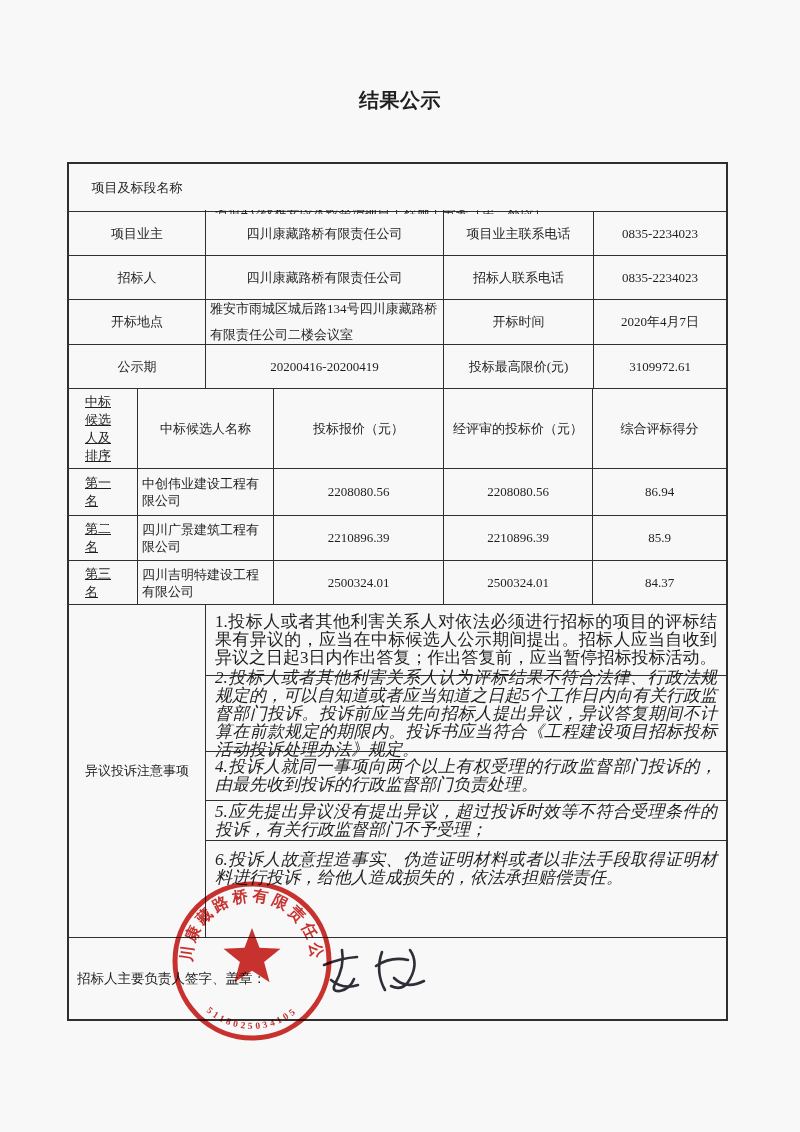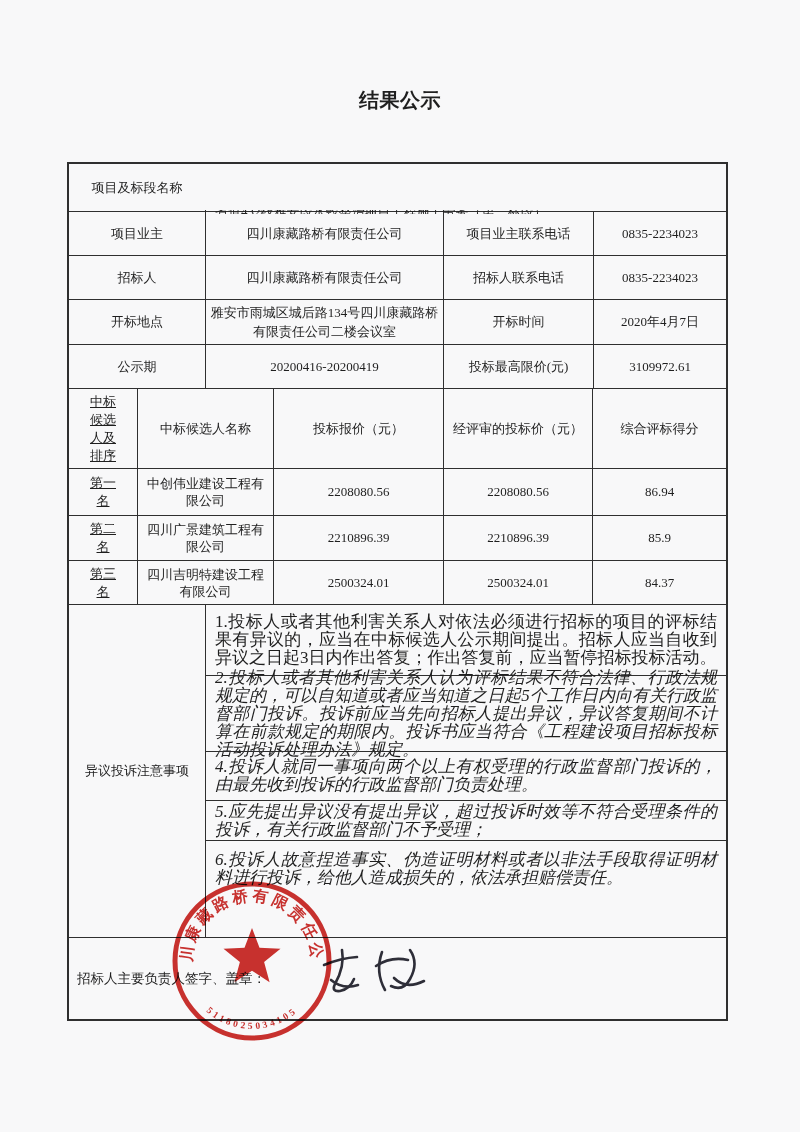--- a/index.html
+++ b/index.html
@@ -16,21 +16,21 @@
   }
   .tbl {
     position:absolute; left:67px; top:162px; width:661px;
     border:2px solid var(--line); box-sizing:border-box;
     font-size:13px;
   }
   .tr { display:flex; box-sizing:border-box; }
   .tr + .tr { border-top:1.5px solid var(--line); }
   .td {
     box-sizing:border-box; display:flex; align-items:center;
-    justify-content:center; text-align:center; padding:2px 4px;
+    justify-content:center; padding:2px 4px;
     overflow:hidden;
   }
   .td + .td { border-left:1.5px solid var(--line); }
   .td.left { justify-content:flex-start; text-align:left; padding-left:9px;margin-top:46px; }
   .c1 { flex:0 0 136px; } .c2 { flex:0 0 238px; } .c3 { flex:0 0 150px; }
   .fx { flex:1 1 auto; }
   .k1 { flex:0 0 68px; padding:2px 16px;text-decoration:underline; } .k2 { flex:0 0 136px; }
   .k3 { flex:0 0 170px; } .k4 { flex:0 0 149px; }
   .notes-col { flex:1 1 auto; display:flex; flex-direction:column; border-left:1.5px solid var(--line); box-sizing:border-box; }
   .note {
@@ -69,21 +69,21 @@
       <div class="td fx">0835-2234023</div>
     </div>
     <div class="tr" style="height:44px">
       <div class="td c1">招标人</div>
       <div class="td c2">四川康藏路桥有限责任公司</div>
       <div class="td c3">招标人联系电话</div>
       <div class="td fx">0835-2234023</div>
     </div>
     <div class="tr" style="height:45px">
       <div class="td c1">开标地点</div>
-      <div class="td c2" style="line-height:19px">雅安市雨城区城后路134号四川康藏路桥有限责任公司二楼会议室</div>
+      <div class="td c2" style="line-height:26px">雅安市雨城区城后路134号四川康藏路桥有限责任公司二楼会议室</div>
       <div class="td c3">开标时间</div>
       <div class="td fx">2020年4月7日</div>
     </div>
     <div class="tr" style="height:44px">
       <div class="td c1">公示期</div>
       <div class="td c2">20200416-20200419</div>
       <div class="td c3">投标最高限价(元)</div>
       <div class="td fx">3109972.61</div>
     </div>
 

